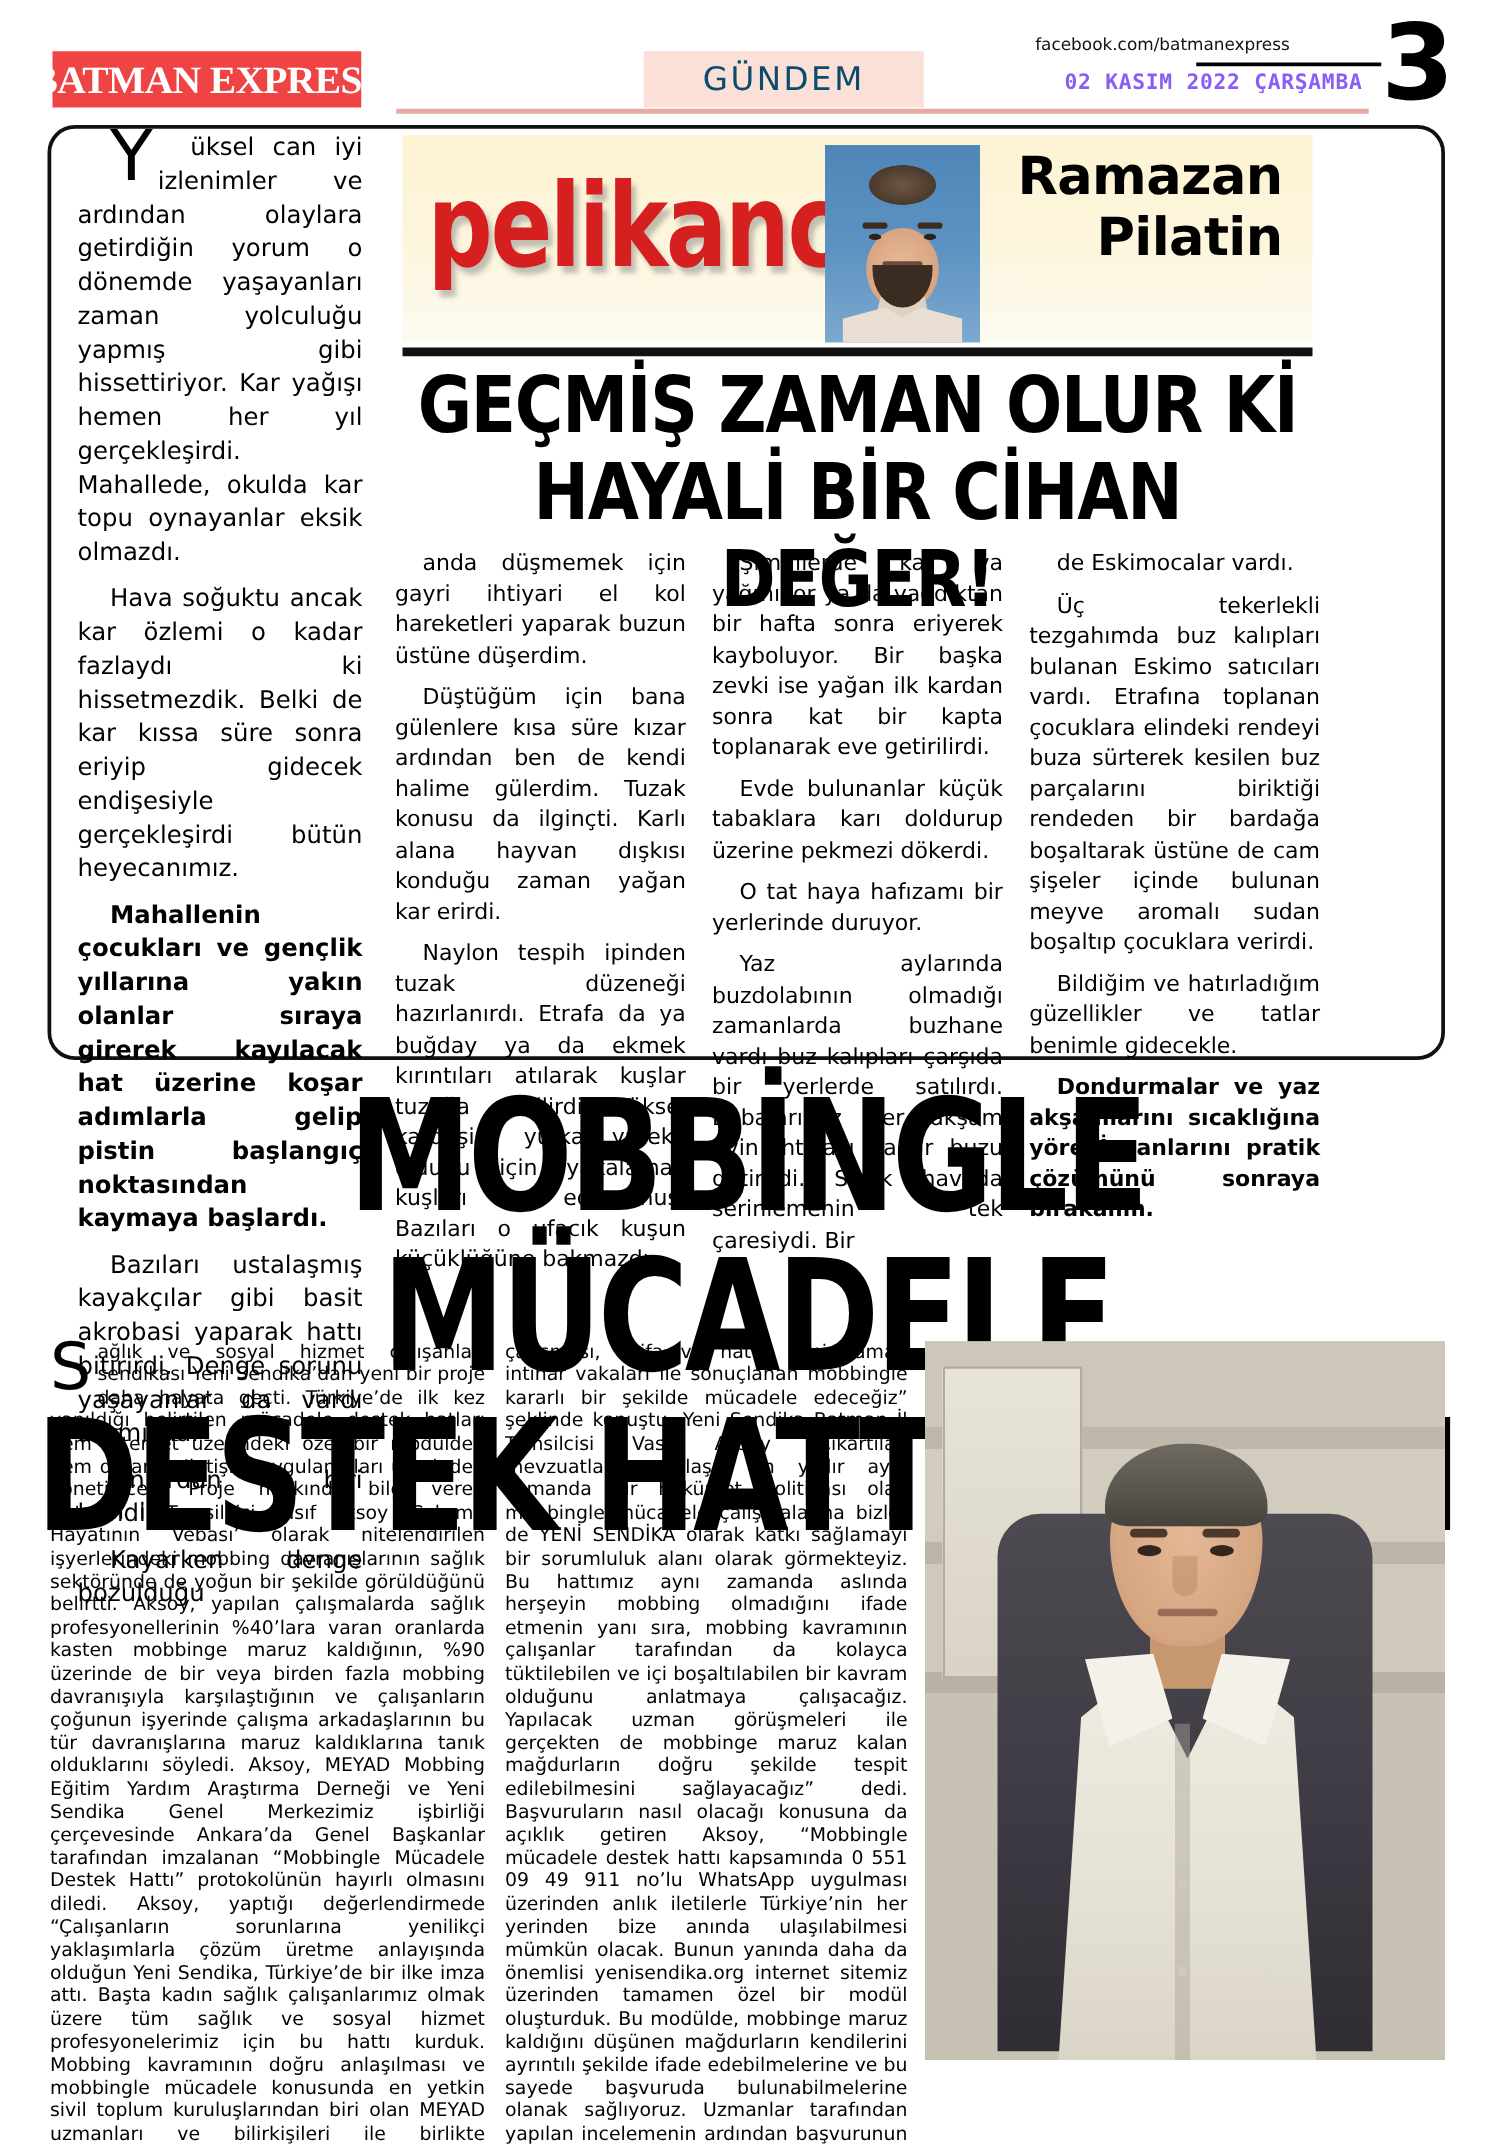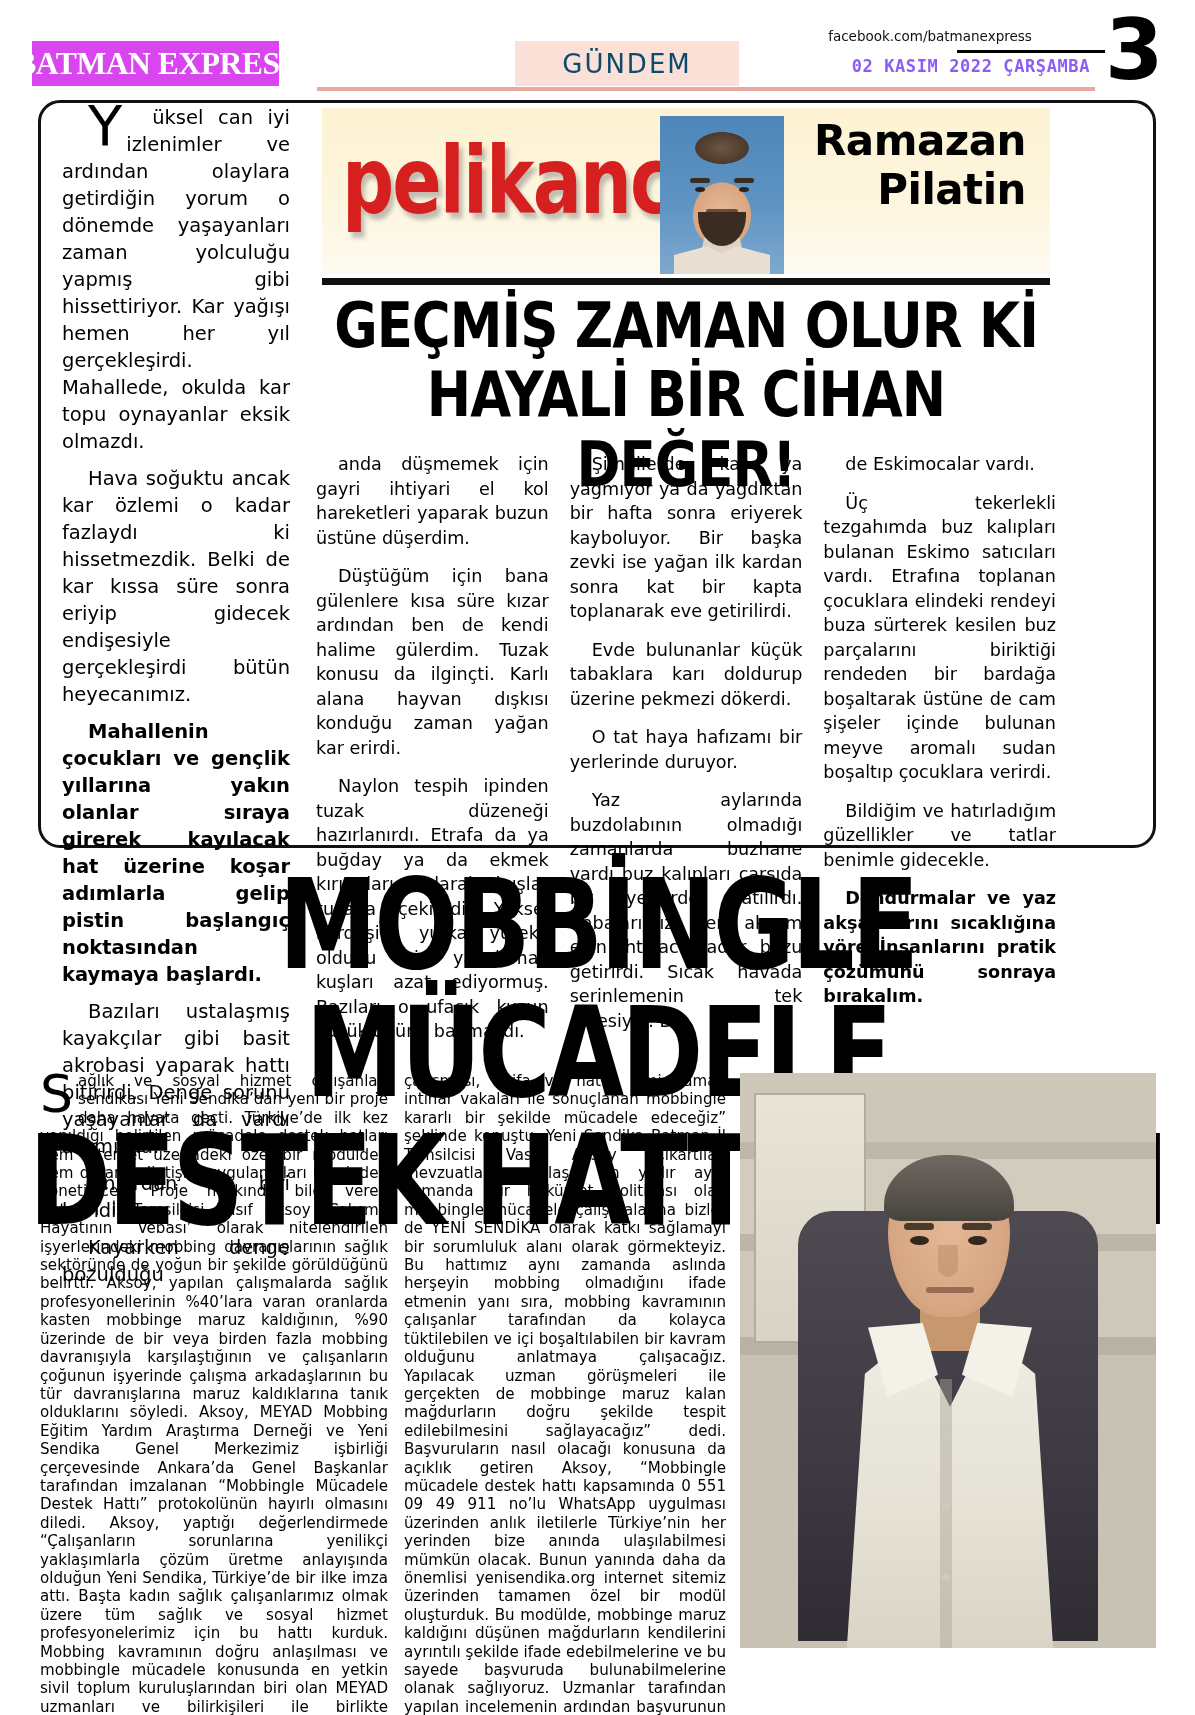--- a/index.html
+++ b/index.html
@@ -22,23 +22,23 @@
   }
 
   
   .masthead {
     position: absolute;
     left: 0; top: 0;
     width: 1195px; height: 92px;
   }
   .logo-box {
     position: absolute;
-    left: 32px; top: 41px;
+    left: 42px; top: 41px;
     width: 247px; height: 45px;
-    background: #d946ef;
+    background: #ef4444;
     display: flex;
     align-items: center;
     justify-content: center;
   }
   .logo-text {
     color: #fff;
     font-family: "Liberation Serif", serif;
     font-weight: bold;
     font-size: 31px;
     letter-spacing: -0.5px;
@@ -240,21 +240,21 @@
     display: flex;
     gap: 21px;
   }
   .op-col {
     width: 233px;
     font-size: 17.6px;
     line-height: 24.5px;
     text-align: justify;
     font-family: "DejaVu Sans", sans-serif;
   }
-  .op-col p { margin: 14px 0 9px 0; text-indent: 22px; }
+  .op-col p { margin: 1px 0 9px 0; text-indent: 22px; }
   .op-col p.bold { font-weight: bold; }
 
   
   .main-headline {
     position: absolute;
     left: 40px; top: 862px;
     width: 1115px;
     text-align: center;
     font-size: 97px;
     line-height: 100px;

